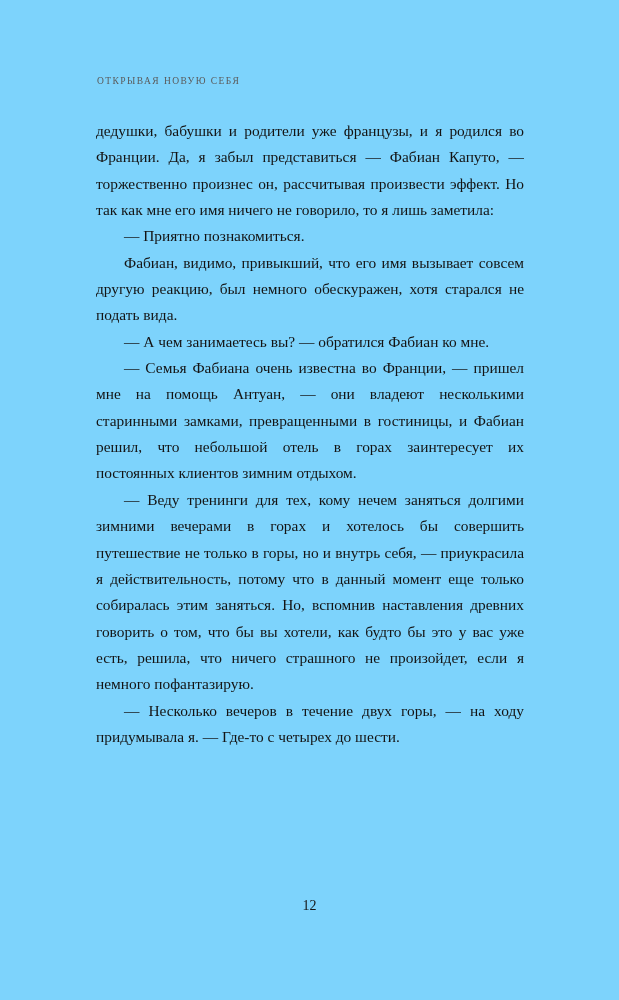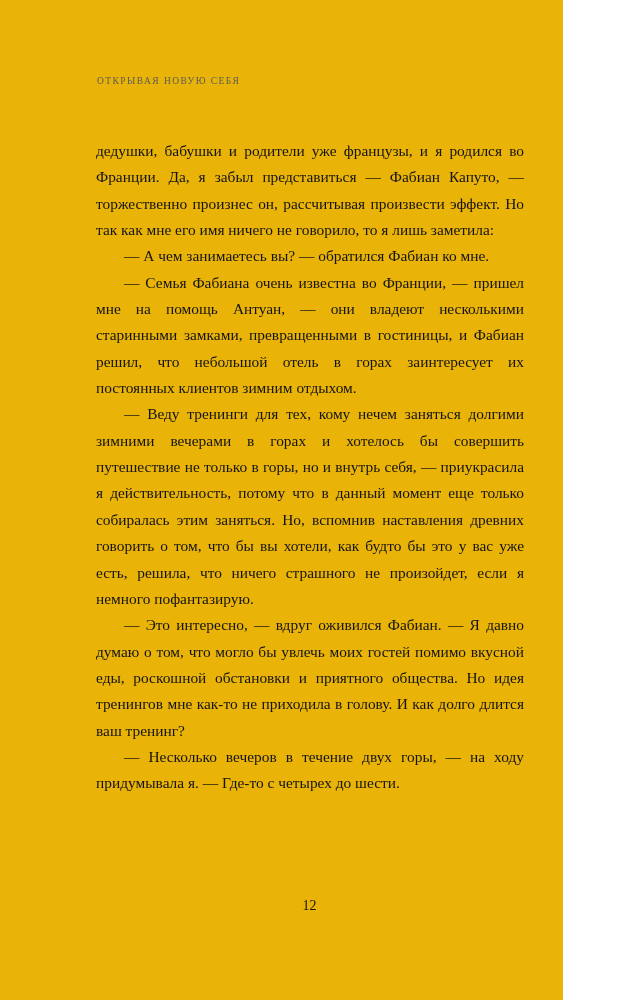--- a/index.html
+++ b/index.html
@@ -11,23 +11,23 @@
     width: 619px;
     height: 1000px;
     font-family: "Liberation Serif", serif;
     color: #1a1a1a;
     position: relative;
     overflow: hidden;
   }
   .page {
     position: absolute;
     top: 0; left: 0;
-    width: 563px;
+    width: 619px;
     height: 1000px;
-    background: #eab308;
+    background: #7dd3fc;
   }
   .running-head {
     position: absolute;
     top: 76px;
     left: 97px;
     font-family: "Liberation Serif", serif;
     font-size: 9.5px;
     letter-spacing: 1.45px;
     color: #5a5a5a;
     text-transform: uppercase;
@@ -37,21 +37,20 @@
     position: absolute;
     top: 118px;
     left: 96px;
     width: 428px;
     font-size: 15.4px;
     line-height: 26.35px;
     text-align: justify;
     text-justify: inter-word;
     color: #141414;
     hyphens: manual;
-    margin-top: 20px;
   }
   .body-text p {
     margin: 0;
   }
   .body-text p.indent {
     text-indent: 28px;
   }
   .body-text p.noindent {
     text-indent: 0;
   }
@@ -67,22 +66,23 @@
 </style>
 </head>
 <body>
 
 <div class="page">
 
   <div class="running-head">Открывая новую себя</div>
 
   <div class="body-text" id="body-text">
       <p class="noindent">дедушки, бабушки и родители уже французы, и я ро­дился во Франции. Да, я забыл представиться — Фаби­ан Капуто, — торжественно произнес он, рассчитывая произвести эффект. Но так как мне его имя ничего не говорило, то я лишь заметила:</p>
+      <p class="indent">— Приятно познакомиться.</p>
+      <p class="indent">Фабиан, видимо, привыкший, что его имя вызывает совсем другую реакцию, был немного обескуражен, хотя старался не подать вида.</p>
       <p class="indent">— А чем занимаетесь вы? — обратился Фабиан ко мне.</p>
       <p class="indent">— Семья Фабиана очень известна во Франции, — пришел мне на помощь Антуан, — они владеют несколь­кими старинными замками, превращенными в гости­ницы, и Фабиан решил, что небольшой отель в горах заинтересует их постоянных клиентов зимним отдыхом.</p>
       <p class="indent">— Веду тренинги для тех, кому нечем заняться долгими зимними вечерами в горах и хотелось бы со­вершить путешествие не только в горы, но и внутрь себя, — приукрасила я действительность, потому что в данный момент еще только собиралась этим заняться. Но, вспомнив наставления древних говорить о том, что бы вы хотели, как будто бы это у вас уже есть, решила, что ничего страшного не произойдет, если я немного пофантазирую.</p>
-      <p class="indent">— Это интересно, — вдруг оживился Фабиан. — Я давно думаю о том, что могло бы увлечь моих гостей помимо вкусной еды, роскошной обстановки и прият­ного общества. Но идея тренингов мне как-то не приходи­ла в голову. И как долго длится ваш тренинг?</p>
       <p class="indent">— Несколько вечеров в течение двух горы, — на ходу придумывала я. — Где-то с четырех до шести.</p>
     </div>
 
   <div class="folio">12</div>
 
 </div>
 
 </body></html>

